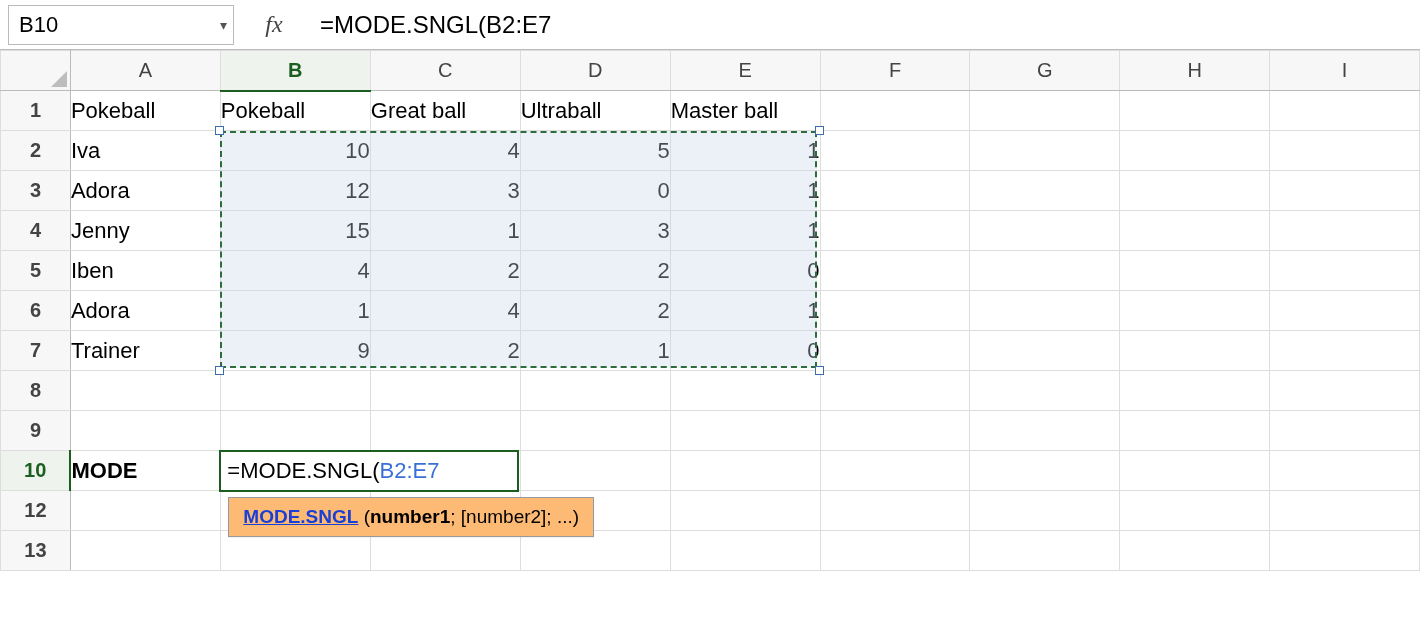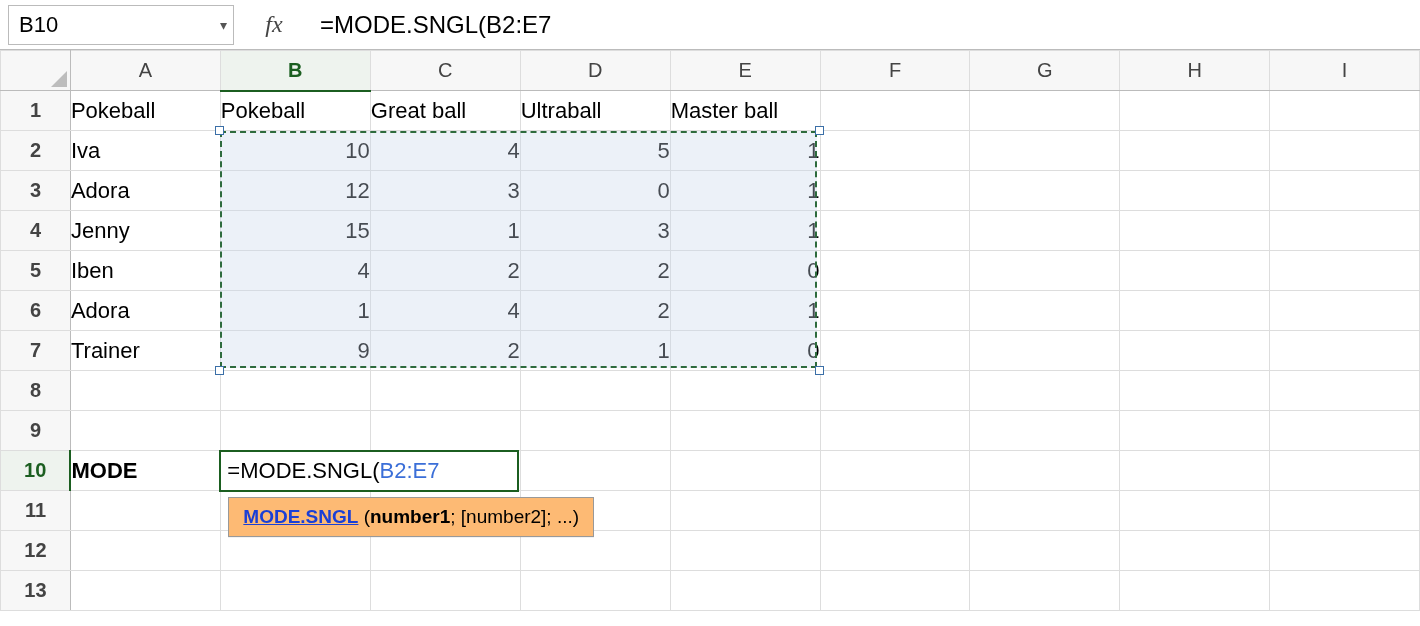--- a/index.html
+++ b/index.html
@@ -326,32 +326,20 @@
     <td class="cell"></td>
     <td class="cell"></td>
           <td class="cell"></td>
           <td class="cell"></td>
           <td class="cell"></td>
           <td class="cell"></td>
           <td class="cell"></td>
   </tr>
 
   <tr>
-    <th class="rowhead">11</th>
-    <td class="cell"></td>
-          <td class="cell"></td>
-          <td class="cell"></td>
-          <td class="cell"></td>
-          <td class="cell"></td>
-          <td class="cell"></td>
-          <td class="cell"></td>
-          <td class="cell"></td>
-          <td class="cell"></td>
-  </tr>
-  <tr>
     <th class="rowhead">12</th>
     <td class="cell"></td>
           <td class="cell"></td>
           <td class="cell"></td>
           <td class="cell"></td>
           <td class="cell"></td>
           <td class="cell"></td>
           <td class="cell"></td>
           <td class="cell"></td>
           <td class="cell"></td>

